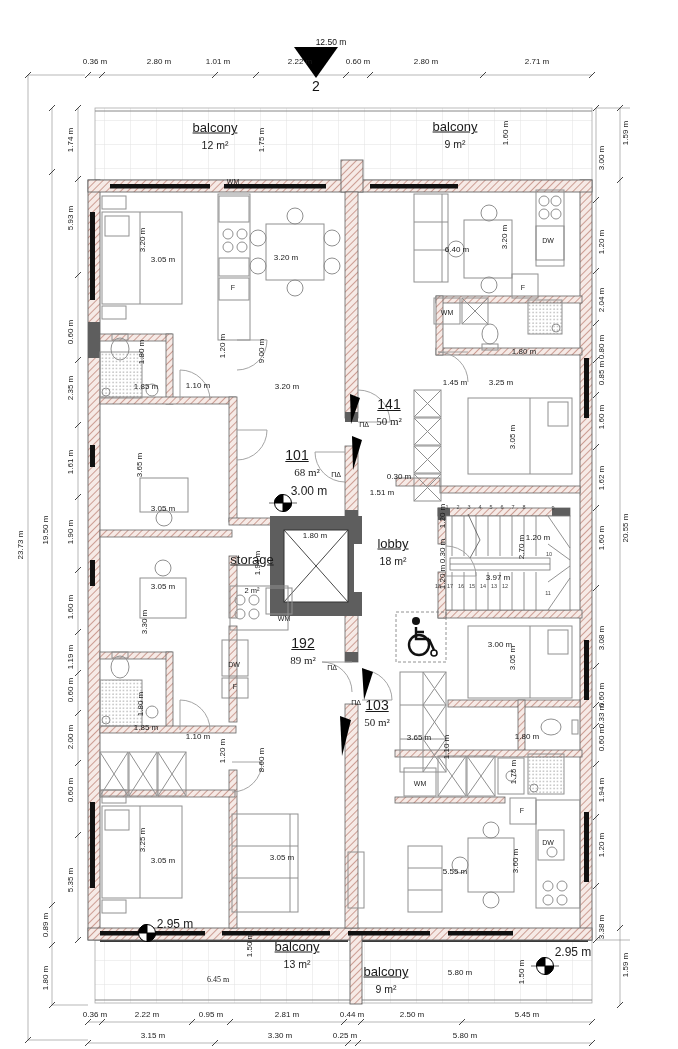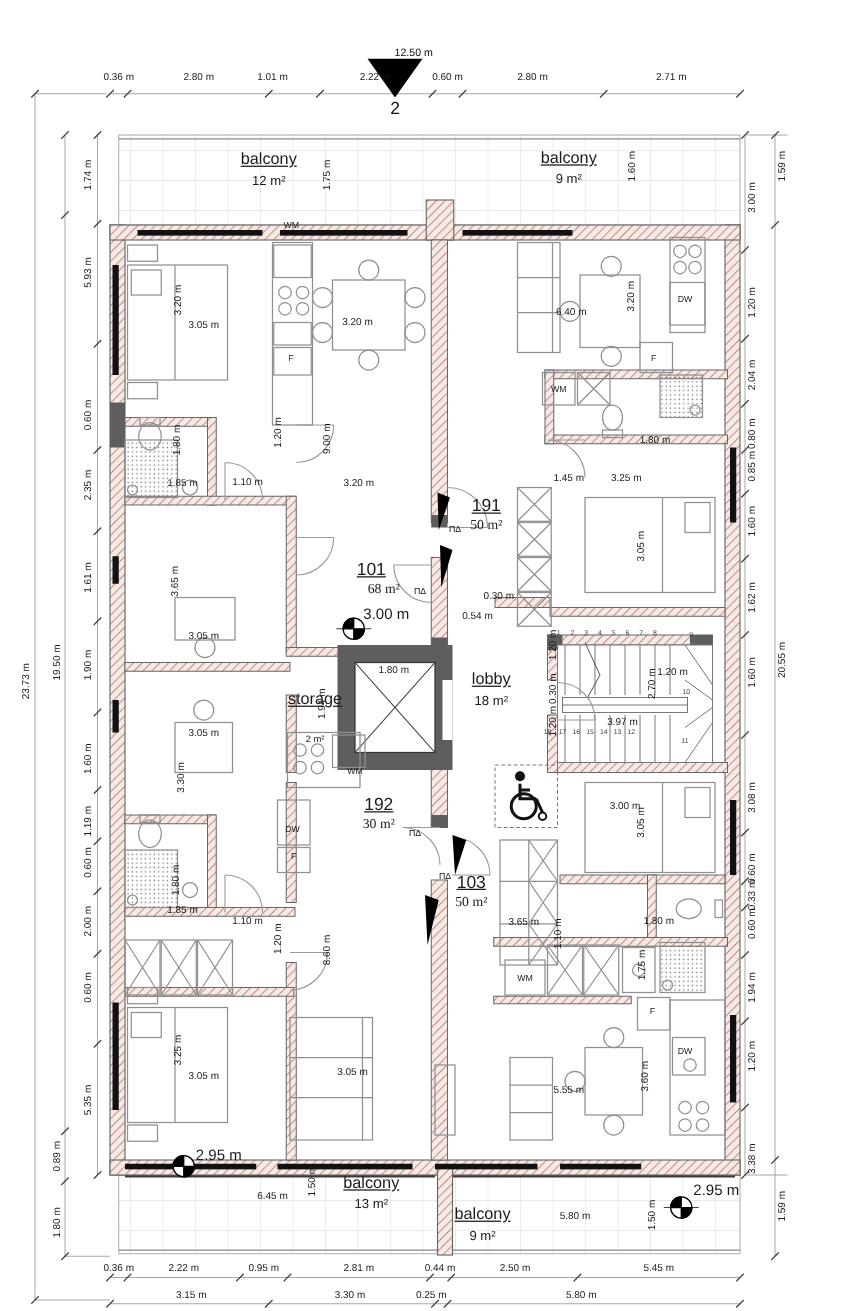--- a/index.html
+++ b/index.html
@@ -414,21 +414,21 @@
       <span class="lbl" style="left: 163px; top: 260px;">3.05 m</span>
       <span class="lbl" style="left: 286px; top: 258px;">3.20 m</span>
       <span class="lbl" style="left: 457px; top: 250px;">6.40 m</span>
       <span class="lbl v" style="left: 505px; top: 237px;">3.20 m</span>
       <span class="lbl" style="left: 524px; top: 352px;">1.80 m</span>
       <span class="lbl" style="left: 455px; top: 383px;">1.45 m</span>
       <span class="lbl" style="left: 501px; top: 383px;">3.25 m</span>
       <span class="lbl v" style="left: 513px; top: 437px;">3.05 m</span>
       <span class="lbl  lg" style="left: 309px; top: 491px;">3.00 m</span>
       <span class="lbl" style="left: 399px; top: 477px;">0.30 m</span>
-      <span class="lbl" style="left: 382px; top: 493px;">0.54 m</span>
+      <span class="lbl" style="left: 382px; top: 493px;">1.51 m</span>
       <span class="lbl v" style="left: 142px; top: 352px;">1.80 m</span>
       <span class="lbl" style="left: 146px; top: 387px;">1.85 m</span>
       <span class="lbl" style="left: 198px; top: 386px;">1.10 m</span>
       <span class="lbl v" style="left: 223px; top: 346px;">1.20 m</span>
       <span class="lbl v" style="left: 262px; top: 351px;">9.00 m</span>
       <span class="lbl" style="left: 287px; top: 387px;">3.20 m</span>
       <span class="lbl v" style="left: 140px; top: 465px;">3.65 m</span>
       <span class="lbl" style="left: 163px; top: 509px;">3.05 m</span>
       <span class="lbl" style="left: 315px; top: 536px;">1.80 m</span>
       <span class="lbl v" style="left: 258px; top: 563px;">1.94 m</span>
@@ -448,21 +448,21 @@
       <span class="lbl v" style="left: 145px; top: 622px;">3.30 m</span>
       <span class="lbl v" style="left: 141px; top: 704px;">1.80 m</span>
       <span class="lbl" style="left: 146px; top: 728px;">1.85 m</span>
       <span class="lbl" style="left: 198px; top: 737px;">1.10 m</span>
       <span class="lbl v" style="left: 223px; top: 751px;">1.20 m</span>
       <span class="lbl v" style="left: 262px; top: 760px;">8.60 m</span>
       <span class="lbl v" style="left: 143px; top: 840px;">3.25 m</span>
       <span class="lbl" style="left: 163px; top: 861px;">3.05 m</span>
       <span class="lbl" style="left: 282px; top: 858px;">3.05 m</span>
       <span class="lbl  lg" style="left: 175px; top: 924px;">2.95 m</span>
-      <span class="lbl" style="left: 218px; top: 957px;">6.45 m</span>
+      <span class="lbl" style="left: 218px; top: 980px; font-family: Liberation Serif, serif;">6.45 m</span>
       <span class="lbl v" style="left: 250px; top: 945px;">1.50 m</span>
       <span class="lbl" style="left: 455px; top: 872px;">5.55 m</span>
       <span class="lbl v" style="left: 516px; top: 861px;">3.60 m</span>
       <span class="lbl  lg" style="left: 573px; top: 952px;">2.95 m</span>
       <span class="lbl" style="left: 460px; top: 973px;">5.80 m</span>
       <span class="lbl v" style="left: 522px; top: 972px;">1.50 m</span>
       <span class="lbl app" style="left: 233px; top: 181px;">WM</span>
       <span class="lbl app" style="left: 233px; top: 287px;">F</span>
       <span class="lbl app" style="left: 548px; top: 240px;">DW</span>
       <span class="lbl app" style="left: 523px; top: 287px;">F</span>
@@ -484,26 +484,26 @@
       <span class="lbl room" style="left: 393px; top: 543px;">lobby</span>
       <span class="lbl area" style="left: 393px; top: 561px;">18 m²</span>
       <span class="lbl room" style="left: 252px; top: 559px;">storage</span>
       <span class="lbl areasm" style="left: 252px; top: 591px;">2 m²</span>
       <span class="lbl room" style="left: 297px; top: 946px;">balcony</span>
       <span class="lbl area" style="left: 297px; top: 964px;">13 m²</span>
       <span class="lbl room" style="left: 386px; top: 971px;">balcony</span>
       <span class="lbl area" style="left: 386px; top: 989px;">9 m²</span>
       <span class="lbl unit" style="left: 297px; top: 455px;">101</span>
       <span class="lbl uarea" style="left: 297px; top: 472px; padding-left: 20px;">68 m²</span>
-      <span class="lbl unit" style="left: 389px; top: 404px;">191</span>
+      <span class="lbl unit" style="left: 389px; top: 404px;">141</span>
       <span class="lbl uarea" style="left: 389px; top: 421px;">50 m²</span>
       <span class="lbl unit" style="left: 377px; top: 705px;">103</span>
       <span class="lbl uarea" style="left: 377px; top: 722px;">50 m²</span>
       <span class="lbl unit" style="left: 303px; top: 643px;">192</span>
-      <span class="lbl uarea" style="left: 303px; top: 660px;">30 m²</span>
+      <span class="lbl uarea" style="left: 303px; top: 660px;">89 m²</span>
       <span class="lbl step" style="left: 447px; top: 508px;">1</span>
       <span class="lbl step" style="left: 458px; top: 508px;">2</span>
       <span class="lbl step" style="left: 469px; top: 508px;">3</span>
       <span class="lbl step" style="left: 480px; top: 508px;">4</span>
       <span class="lbl step" style="left: 491px; top: 508px;">5</span>
       <span class="lbl step" style="left: 502px; top: 508px;">6</span>
       <span class="lbl step" style="left: 513px; top: 508px;">7</span>
       <span class="lbl step" style="left: 524px; top: 508px;">8</span>
       <span class="lbl step" style="left: 553px; top: 509px;">9</span>
       <span class="lbl step" style="left: 549px; top: 555px;">10</span>

